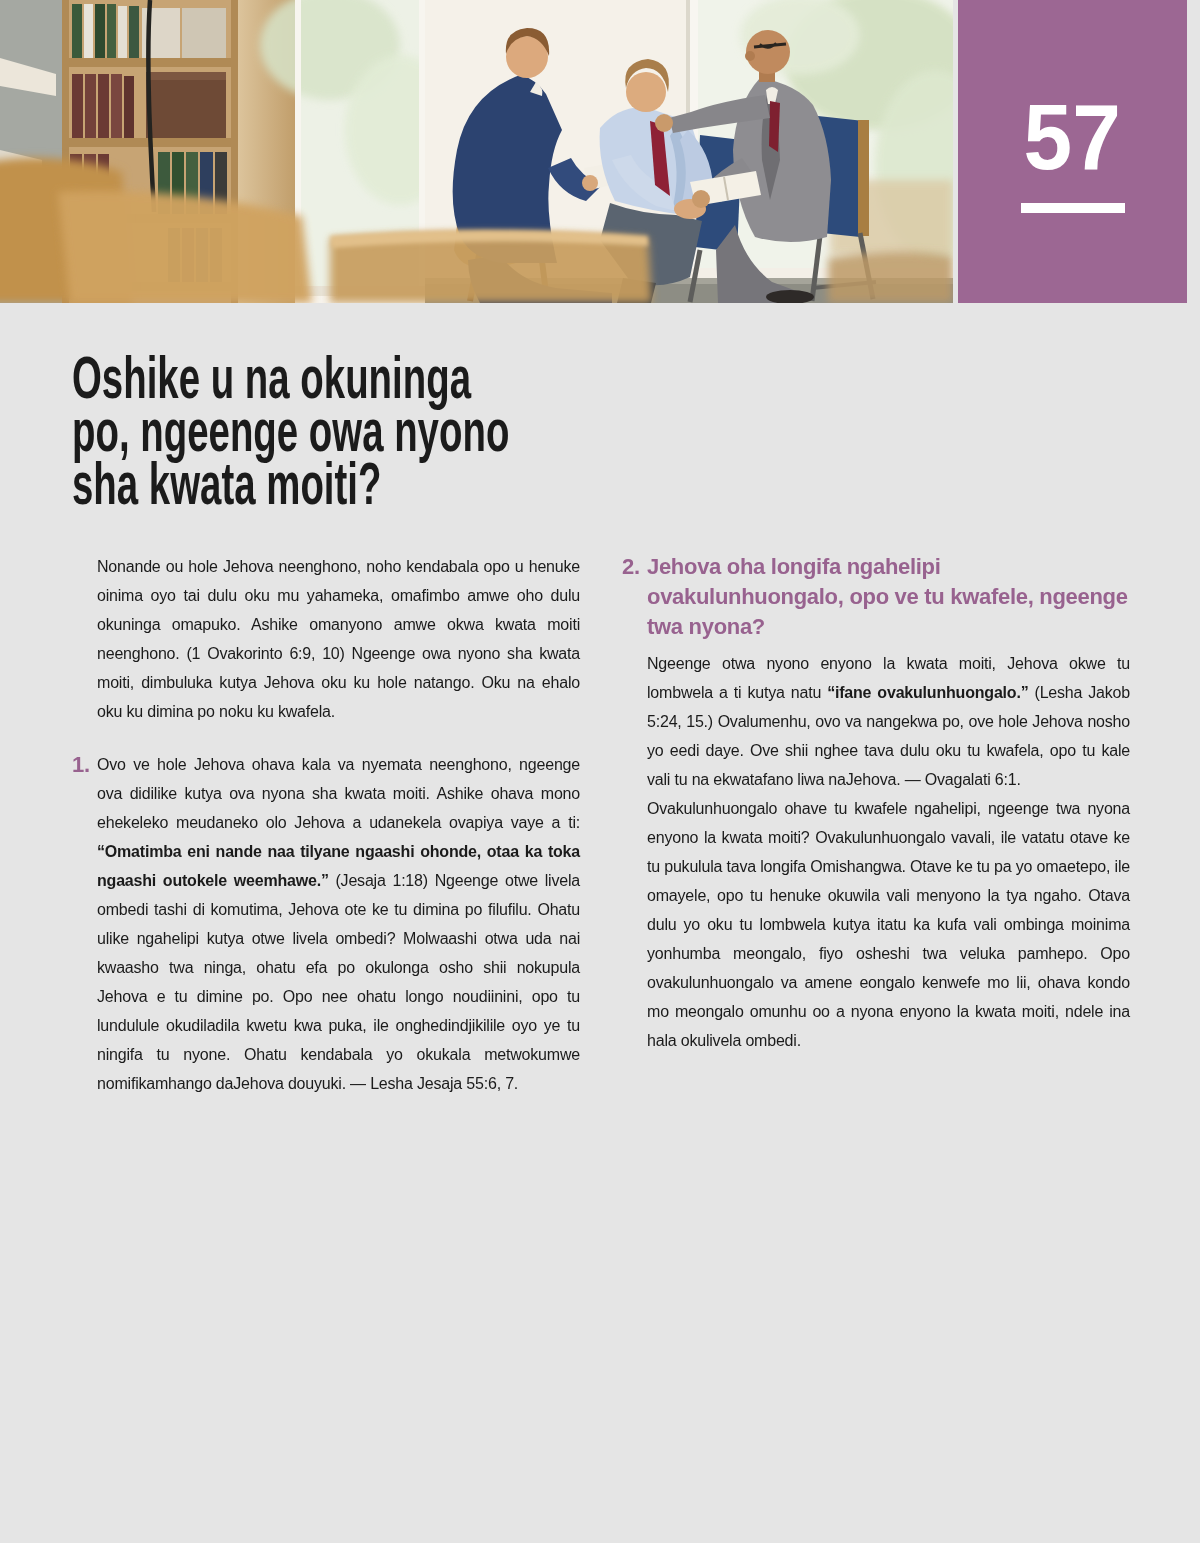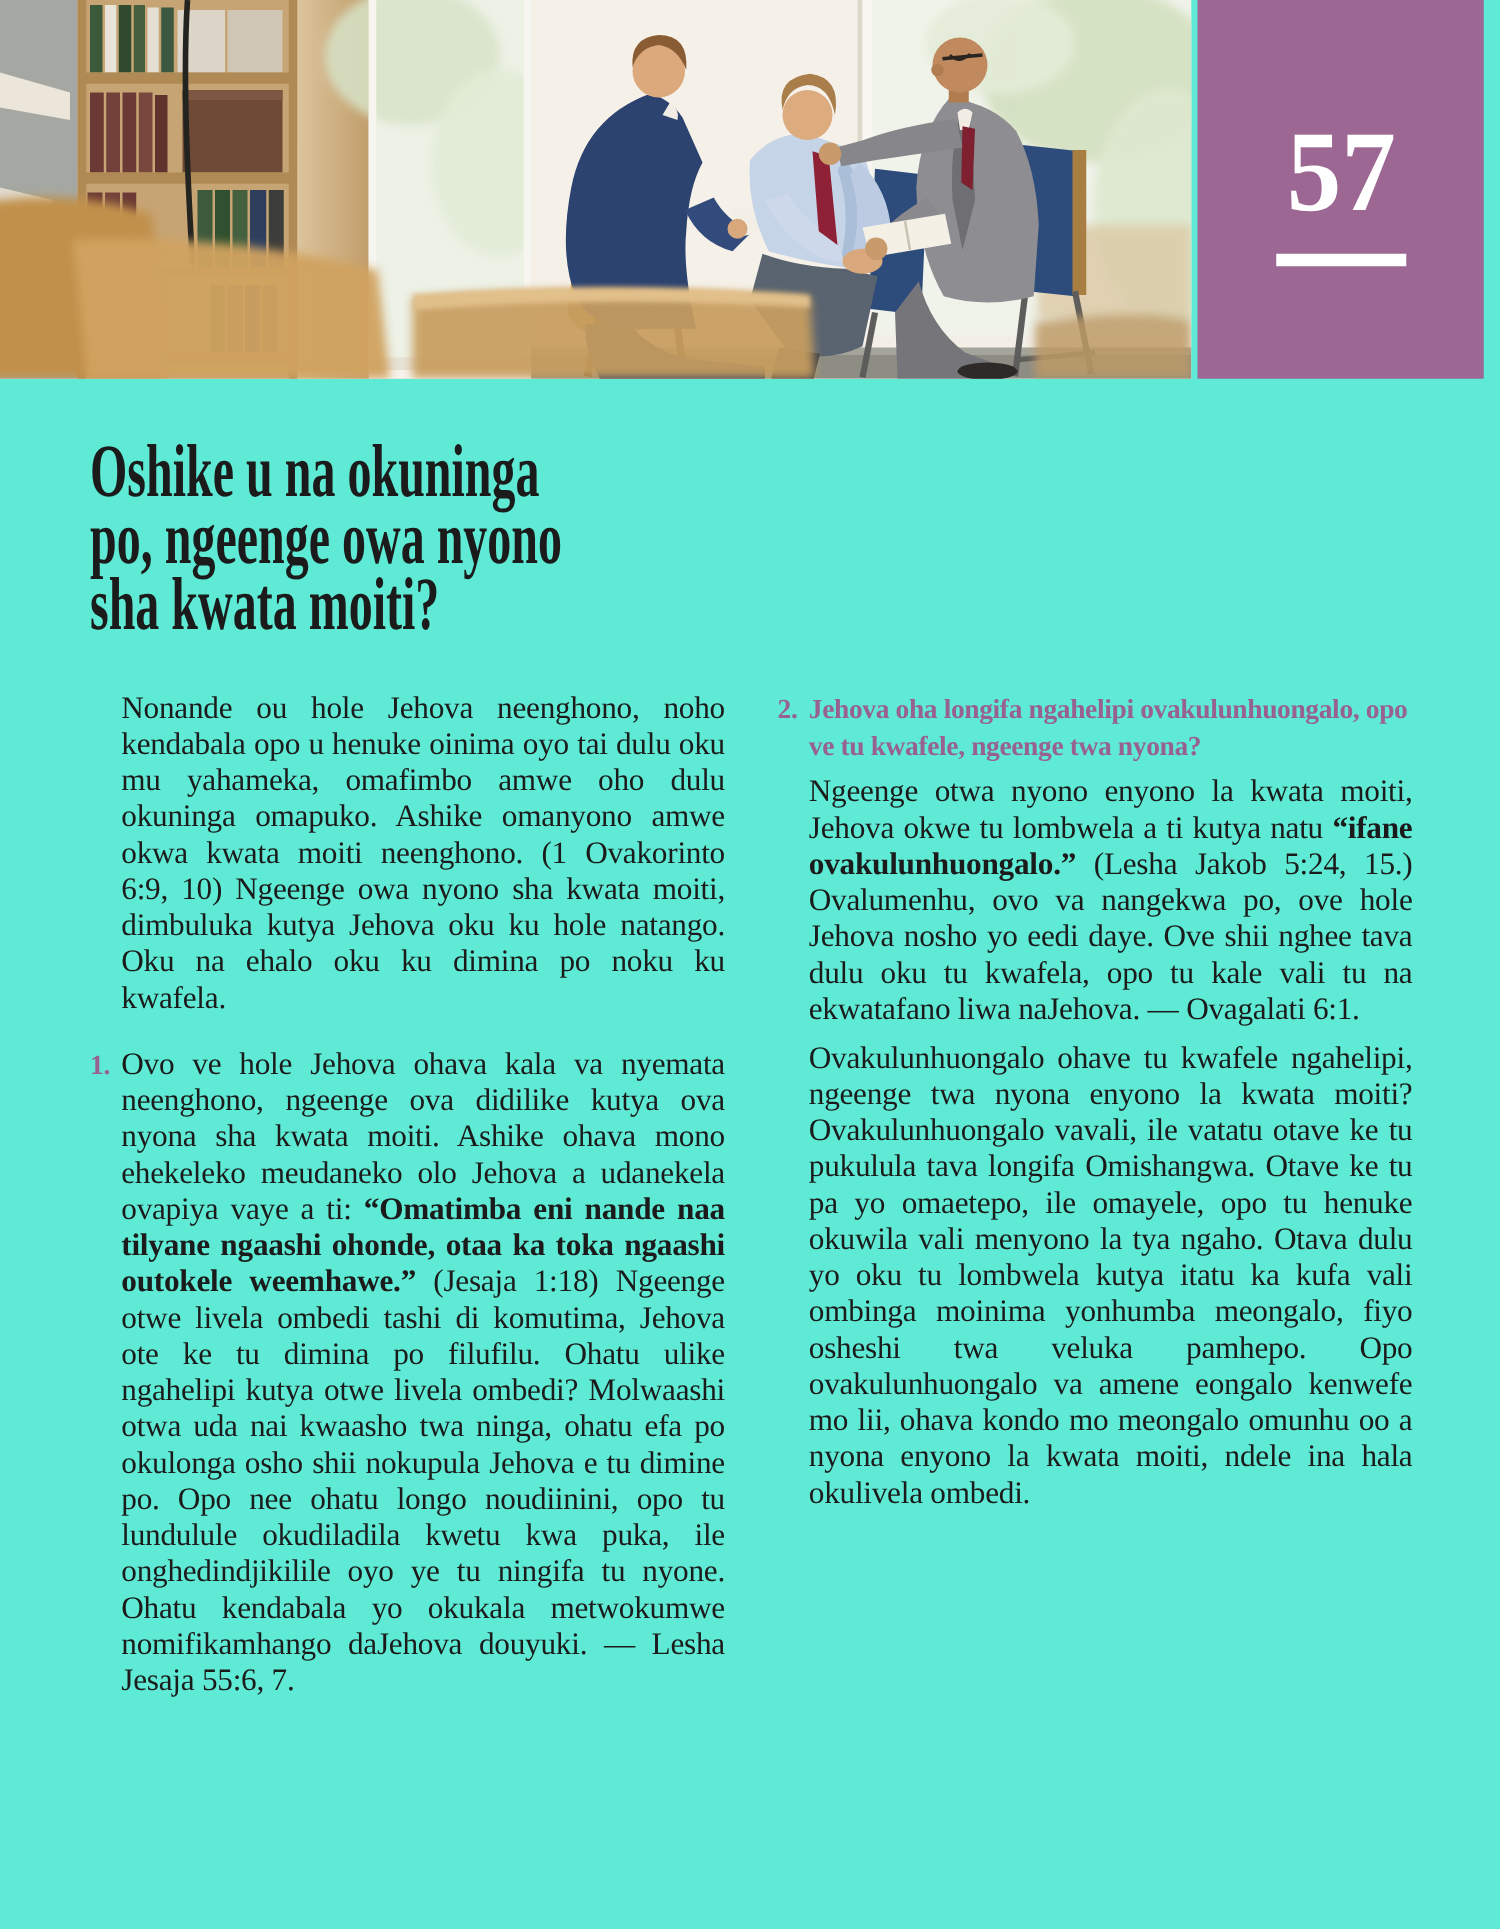--- a/index.html
+++ b/index.html
@@ -1,34 +1,34 @@
 <!DOCTYPE html>
 <html><head>
 <meta charset="utf-8">
 <style>
   html,body{margin:0;padding:0;background:#ffffff;}
-  .page{position:relative;width:1200px;height:1543px;background:#5eead4;overflow:hidden;
-        font-family:Liberation Serif, serif;color:#1b1b1b;}
+  .page{position:relative;width:1200px;height:1543px;background:#e5e5e5;overflow:hidden;
+        font-family:Liberation Sans, sans-serif;color:#1b1b1b;}
   
   .photo{position:absolute;left:0;top:0;width:953px;height:303px;overflow:hidden;background:#efe9df;}
   .lesson-badge{position:absolute;left:958px;top:0;width:229px;height:303px;background:#9c6793;
         display:flex;flex-direction:column;align-items:center;justify-content:center;}
   .lesson-num{font-size:92px;line-height:92px;font-weight:bold;color:#ffffff;
         transform:scaleX(0.95);transform-origin:center;}
   .lesson-underline{width:104px;height:10px;background:#ffffff;margin-top:20px;}
   
   .title{position:absolute;left:72px;top:351px;margin:0;font-size:60px;line-height:53px;
         font-weight:bold;color:#1b1b1b;transform:scaleX(0.64);transform-origin:0 0;white-space:nowrap;}
   .title span{display:block;}
   
   .cols{position:absolute;left:72px;top:552px;width:1058px;display:flex;gap:42px;}
   .col{width:508px;}
-  .body{margin:0 0 0 25px;font-size:25px;line-height:29px;letter-spacing:-0.2px;
+  .body{margin:0 0 0 25px;font-size:16px;line-height:29px;letter-spacing:-0.2px;
         text-align:justify;color:#1b1b1b;}
-  .body + .body{margin-top:10px;}
+  .body + .body{}
   .question{position:relative;margin:24px 0 7px 25px;font-size:22px;line-height:30px;
         font-weight:bold;color:#98628f;letter-spacing:-0.3px;}
   .question:first-child{margin-top:0;}
   .qnum{position:absolute;left:-25px;top:0;}
   .body b{font-weight:bold;}
 </style>
 </head>
 <body>
 
 <div class="page">

